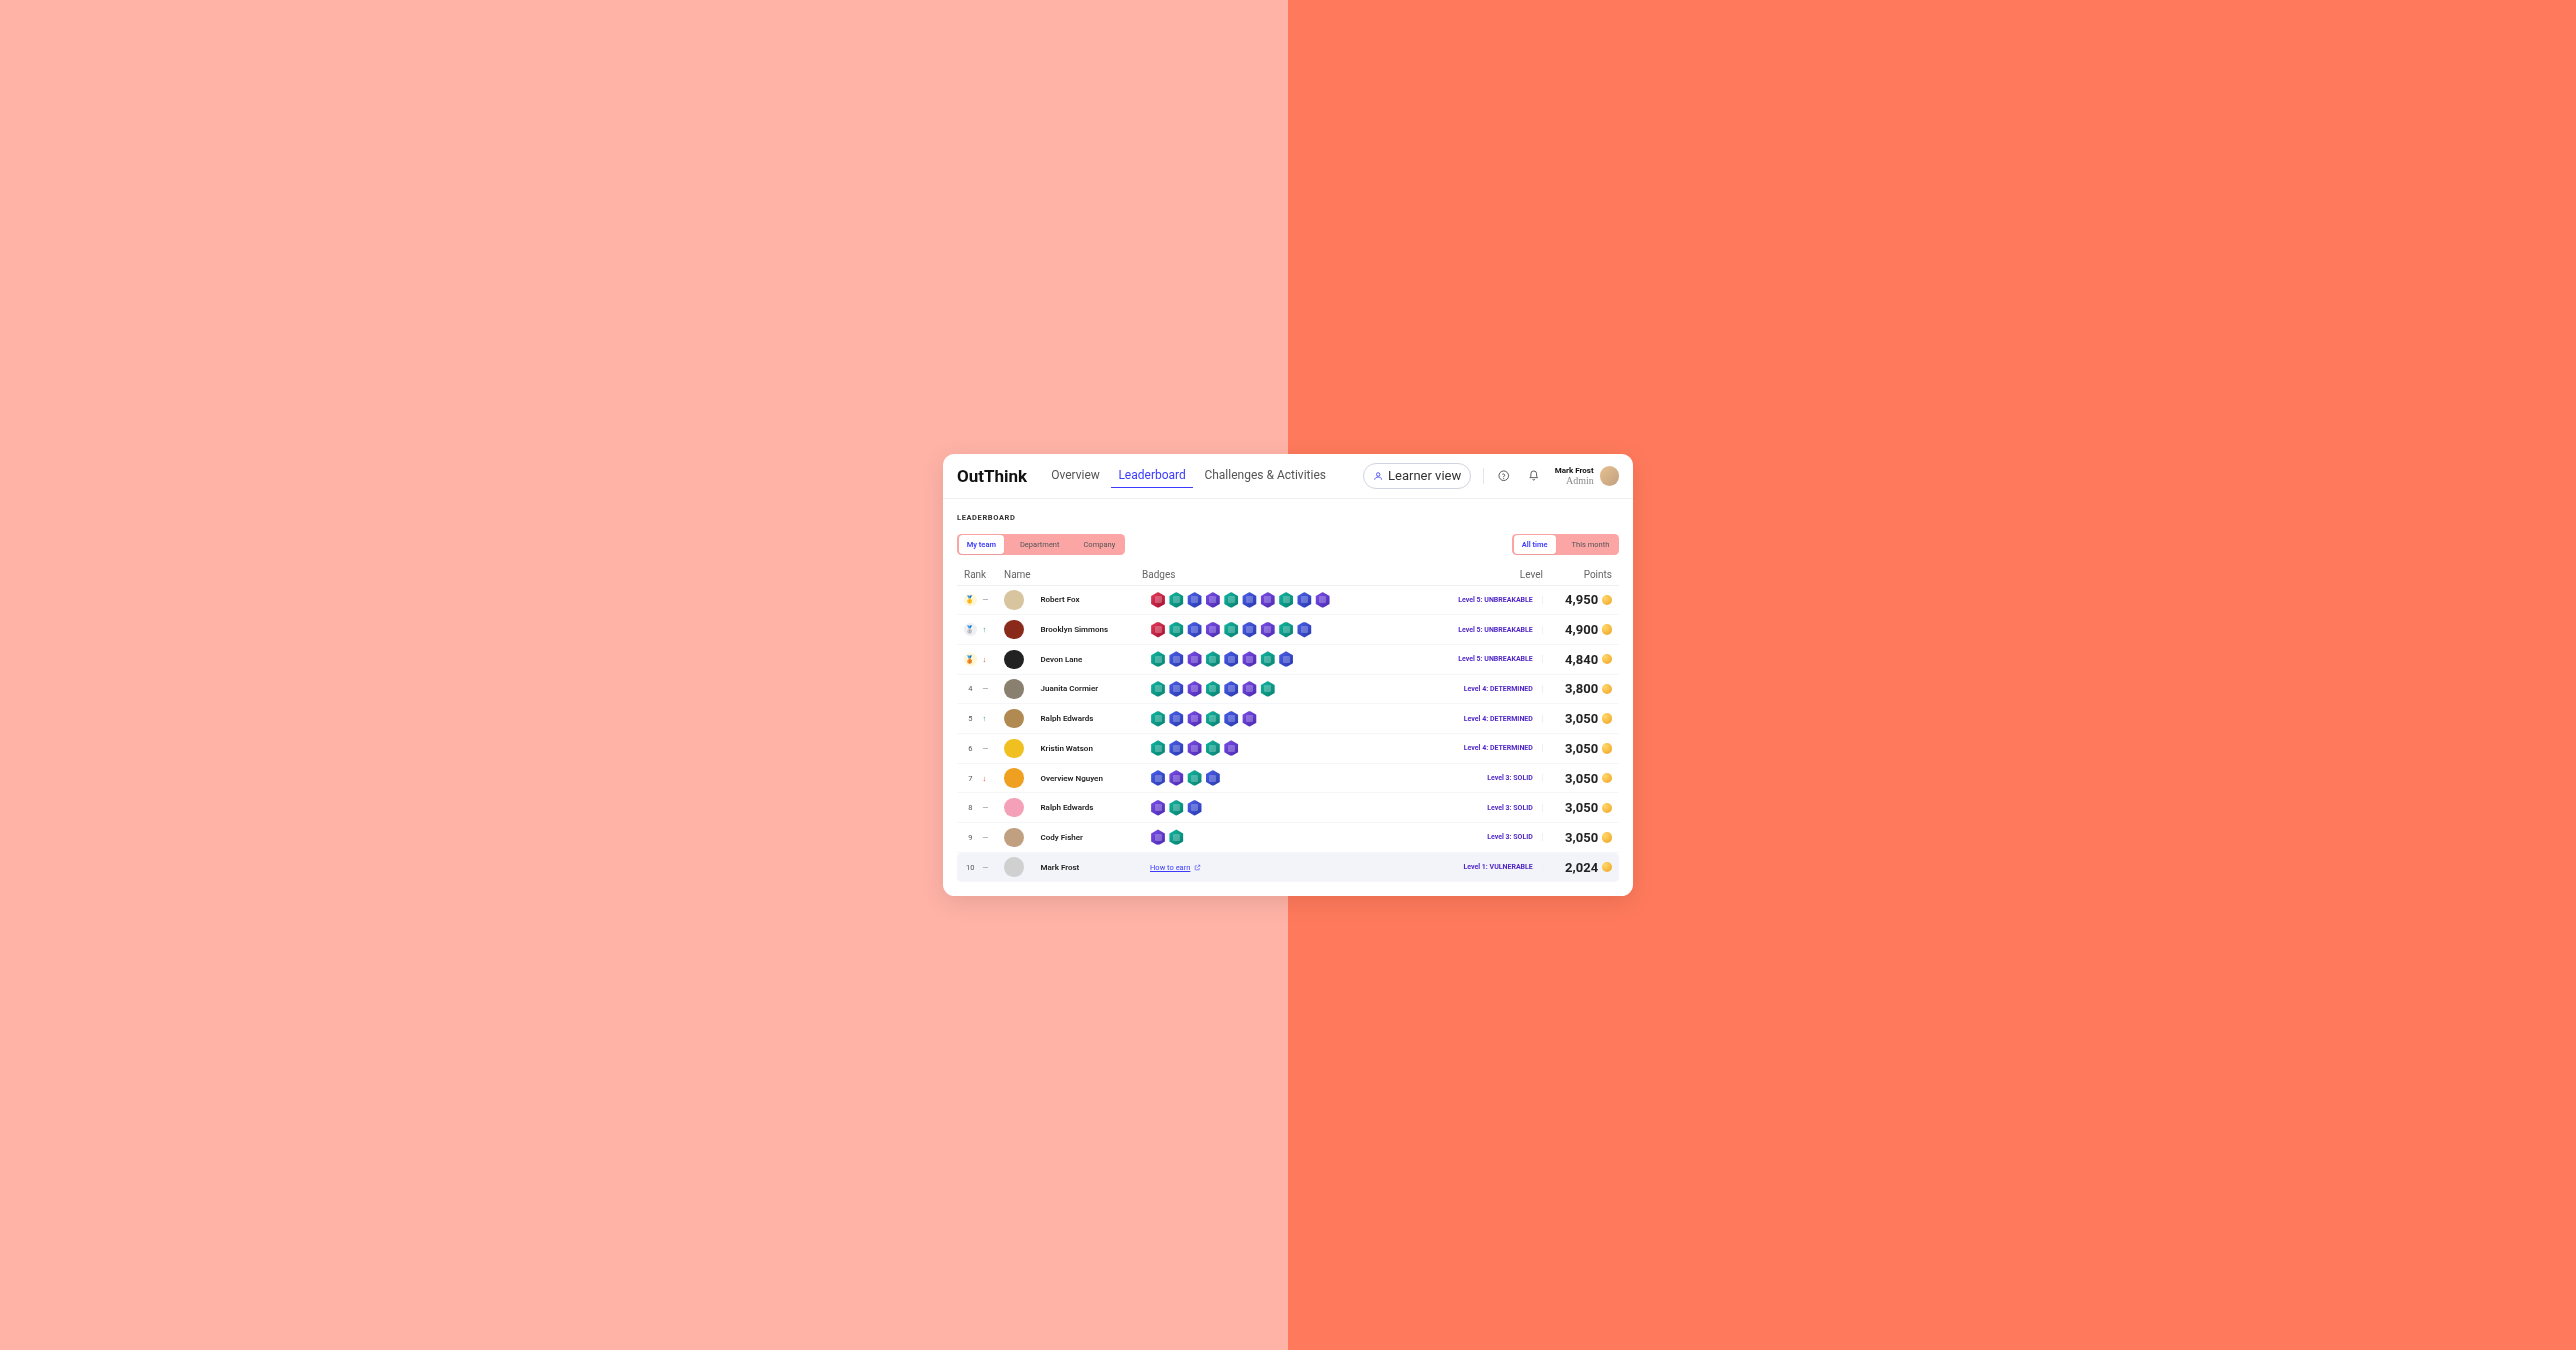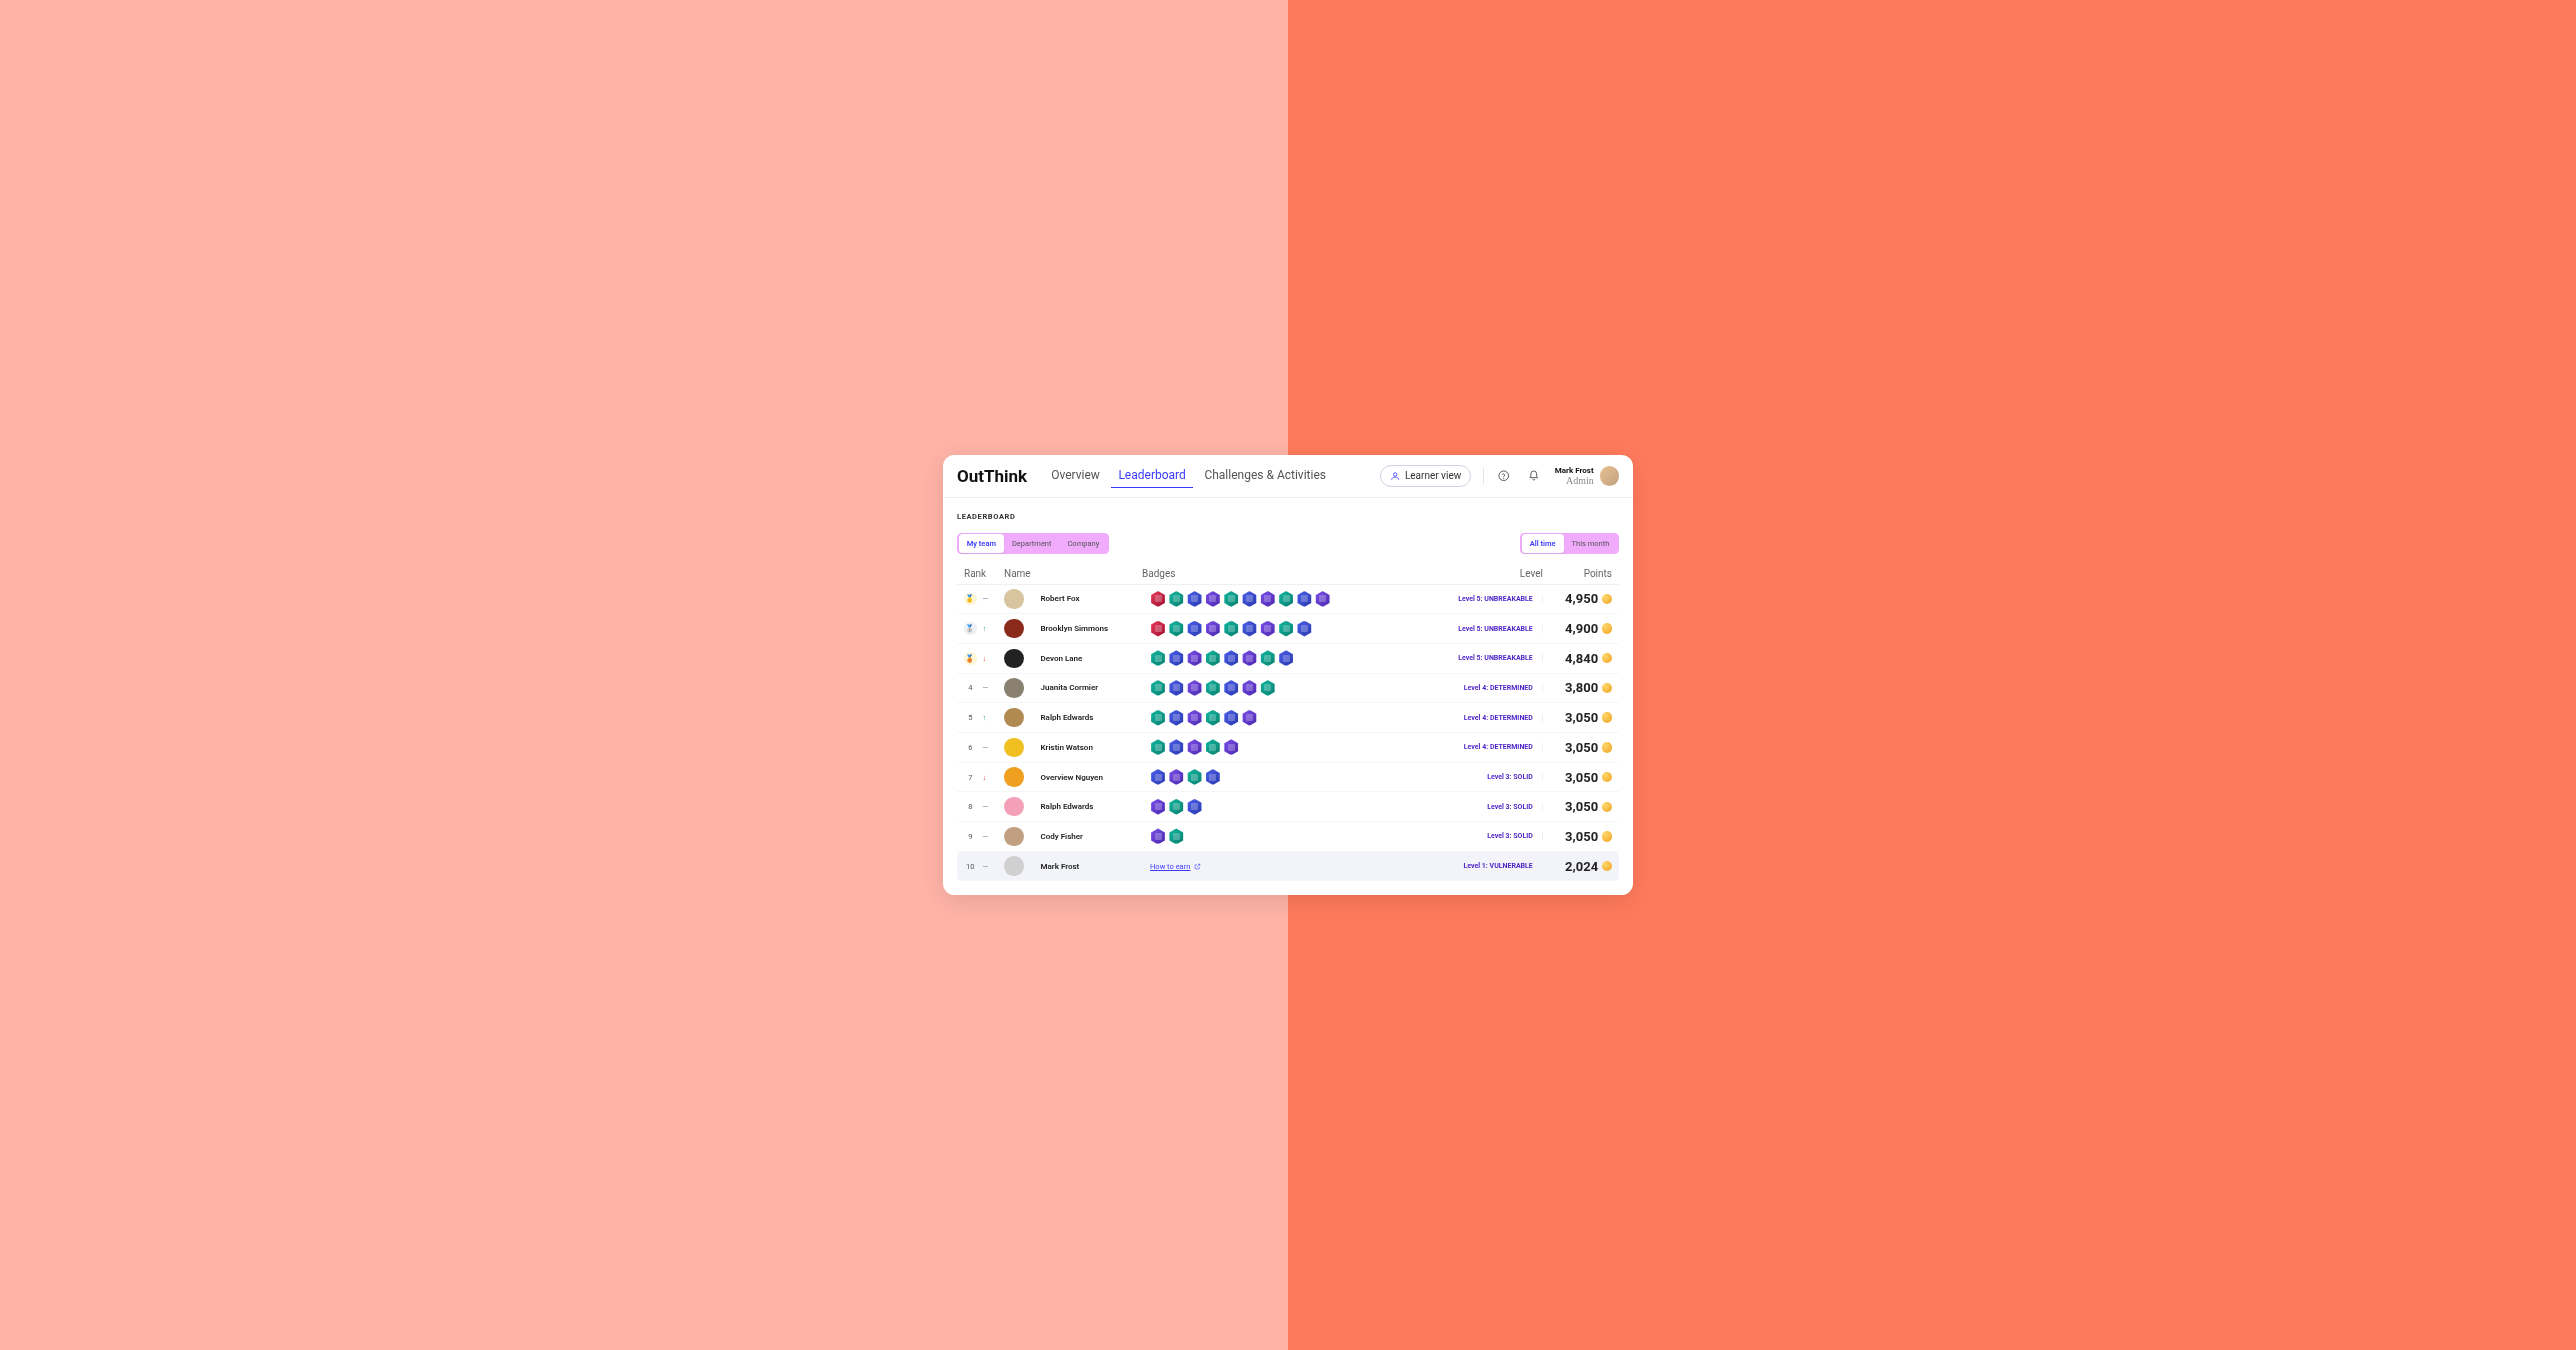--- a/index.html
+++ b/index.html
@@ -4,32 +4,32 @@
 <style>
   *{margin:0;padding:0;box-sizing:border-box;font-family:-apple-system,BlinkMacSystemFont,"Segoe UI",Roboto,sans-serif;}
   body{background:linear-gradient(90deg,#ffb3a7 0%,#ffb3a7 50%,#ff7a5c 50%,#ff7a5c 100%);min-height:100vh;display:flex;align-items:center;justify-content:center;padding:23px;}
   .app{background:#fff;border-radius:11.5px;width:100%;max-width:690px;overflow:hidden;box-shadow:0 5.8px 23px rgba(0,0,0,0.1);}
   .topbar{display:flex;align-items:center;padding:9.2px 14px;border-bottom:0.6px solid #eef0f4;}
   .logo{font-size:17px;font-weight:700;color:#111;margin-right:17px;}
   .nav{display:flex;gap:4.6px;}
   .nav a{text-decoration:none;color:#555;font-size:12px;padding:4.6px 7px;border-bottom:1.7px solid transparent;}
   .nav a.active{color:#3b3bff;border-bottom-color:#3b3bff;}
   .topbar-right{margin-left:auto;display:flex;align-items:center;gap:11.5px;}
-  .learner-view{display:flex;align-items:center;gap:4.6px;border:0.6px solid #d0d4e0;border-radius:14px;padding:4.6px 9.2px;font-size:10px;color:#333;cursor:pointer;}
+  .learner-view{display:flex;align-items:center;gap:4.6px;border:0.6px solid #d0d4e0;border-radius:14px;padding:4.6px 9.2px;font-size:13px;color:#333;cursor:pointer;}
   .divider{width:0.6px;height:16px;background:#e0e4ee;}
   .icon-btn{width:18.4px;height:18.4px;display:flex;align-items:center;justify-content:center;color:#555;cursor:pointer;}
   .user-block{display:flex;align-items:center;gap:5.8px;}
   .user-info{text-align:right;}
   .user-name{font-size:8px;font-weight:700;color:#111;}
   .user-role{font-size:10px;color:#888;font-family:Liberation Serif, serif;}
   .avatar{width:19.5px;height:19.5px;border-radius:50%;background:#ccc;background-size:cover;background-position:center;}
   .content{padding:14px;}
   .page-title{font-size:7.5px;font-weight:700;letter-spacing:0.6px;color:#333;margin-bottom:11.5px;}
   .tabs-row{display:flex;justify-content:space-between;align-items:center;margin-bottom:9.2px;}
-  .seg-group{display:inline-flex;background:#f0abfc;border-radius:4.6px;padding:1.7px;gap:0;}
+  .seg-group{display:inline-flex;background:#fca5a5;border-radius:4.6px;padding:1.7px;gap:8px;}
   .seg{padding:4.6px 8px;font-size:7.5px;color:#555;border-radius:3.5px;cursor:pointer;}
   .seg.active{background:#fff;color:#3b3bff;font-weight:600;box-shadow:0 0.6px 1.7px rgba(0,0,0,0.08);}
   .table-head{display:grid;grid-template-columns:40px 138px 1fr 115px 69px;padding:4.6px 7px;border-bottom:0.6px solid #eef0f4;font-size:10px;color:#666;}
   .th-level,.th-points{text-align:right;}
   .row{display:grid;grid-template-columns:40px 138px 1fr 115px 69px;align-items:center;padding:4.6px 7px;border-bottom:0.6px solid #f5f6fa;}
   .row.self{background:#f2f4f9;border-radius:4.6px;}
   .rank-cell{display:flex;align-items:center;gap:5.8px;}
   .rank-num{font-size:7.5px;color:#555;width:12.6px;text-align:center;}
   .medal{width:12.6px;height:12.6px;border-radius:50%;display:flex;align-items:center;justify-content:center;font-size:7.5px;}
   .medal.gold{background:#fff6d6;}

